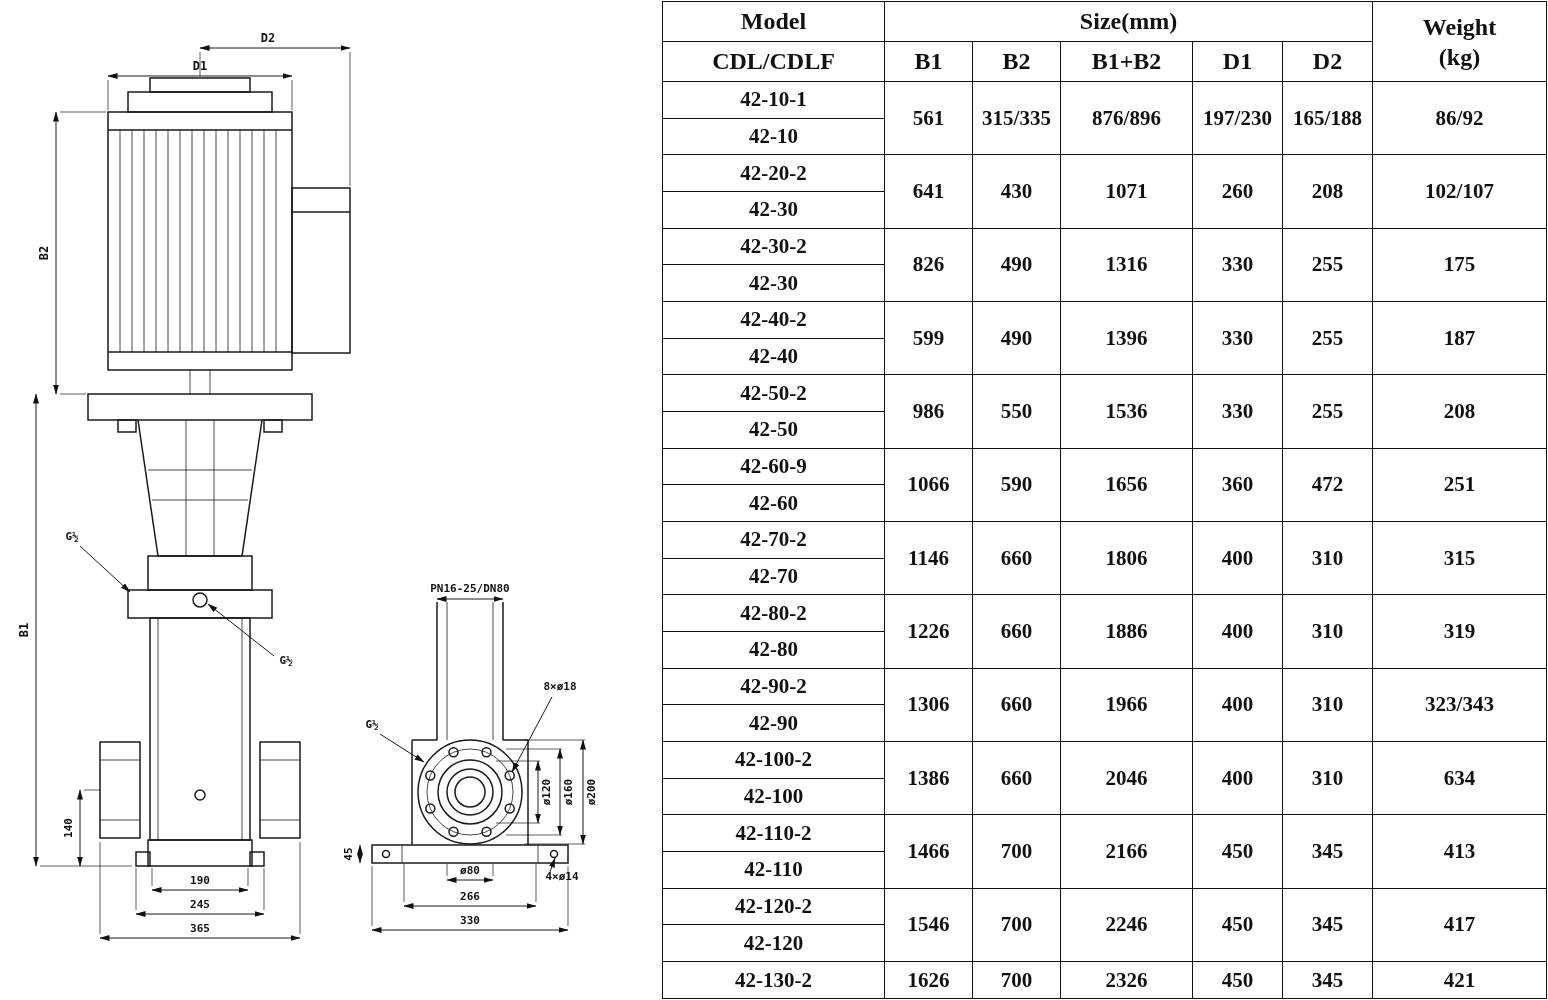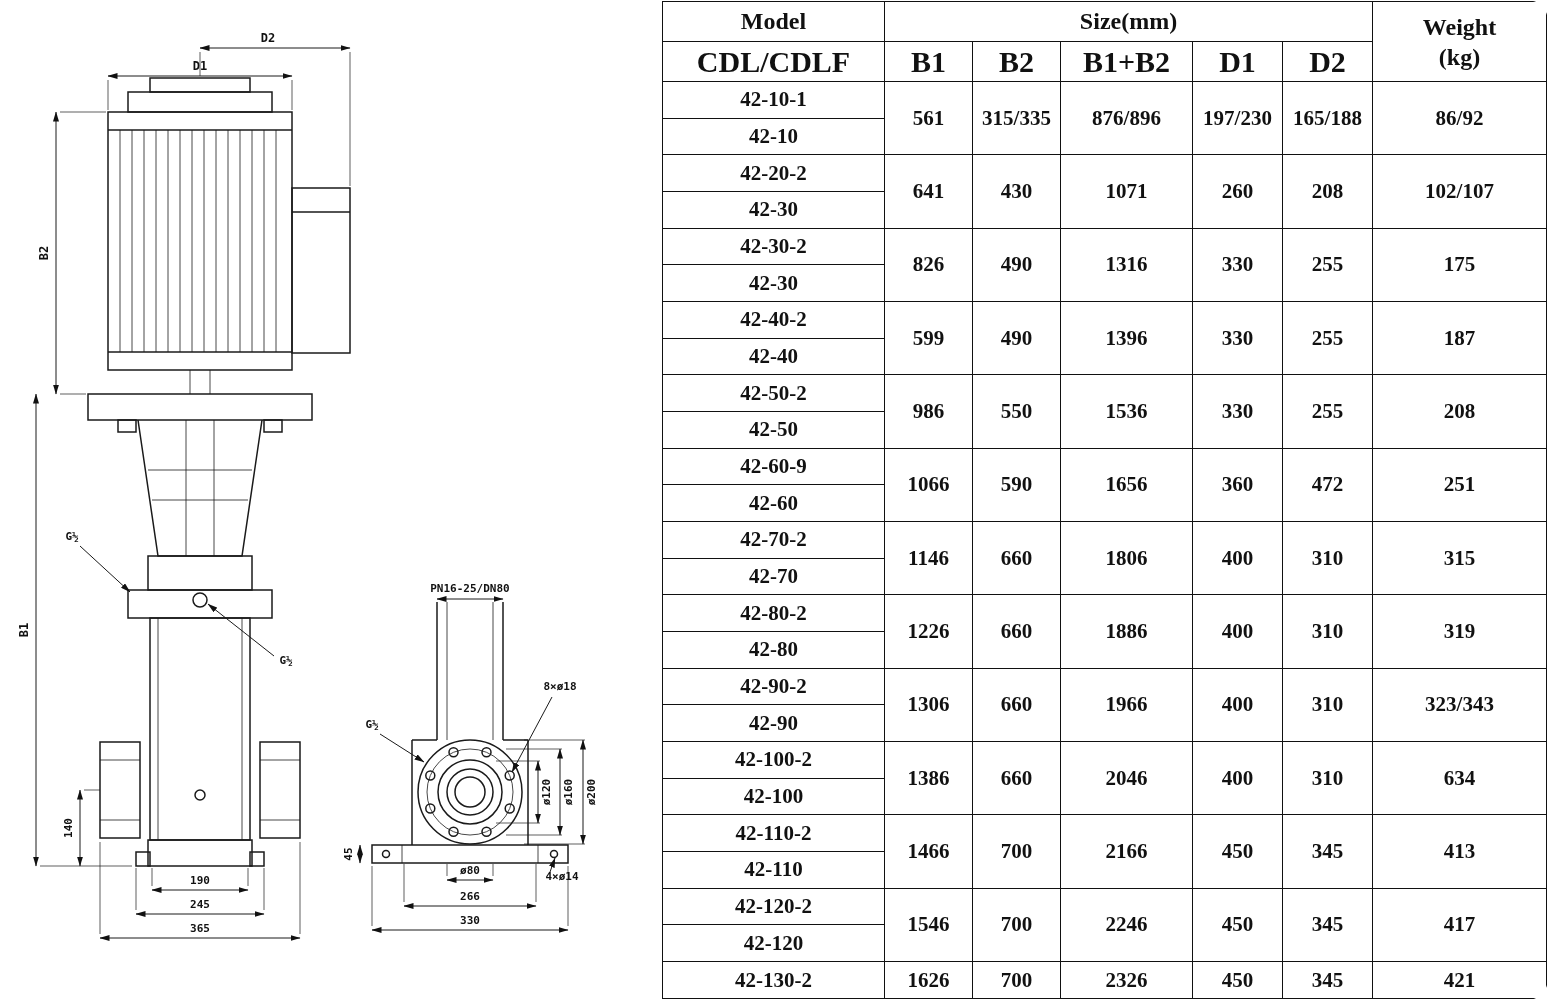--- a/index.html
+++ b/index.html
@@ -1,37 +1,37 @@
 <!DOCTYPE html>
 <html><head>
 <meta charset="utf-8">
 <style>
   * { margin:0; padding:0; box-sizing:border-box; }
   html,body { width:1548px; height:1000px; background:#ffffff; }
   body { font-family:"Liberation Serif", serif; color:#111; }
-  .page { display:flex; width:1548px; height:1000px; background:#fff; overflow:hidden;border-radius:21px; }
+  .page { display:flex; width:1548px; height:1000px; background:#fff; overflow:hidden; }
 
   
   .drawing-pane { width:660px; height:1000px; position:relative; background:#fff; }
   svg { display:block; }
   .obj  { stroke:#1a1a1a; stroke-width:1.5; fill:none; }
   .thin { stroke:#1a1a1a; stroke-width:0.8; fill:none; }
   .dim  { stroke:#1a1a1a; stroke-width:1; fill:none; }
   .ext  { stroke:#1a1a1a; stroke-width:0.7; fill:none; }
   .ldr  { stroke:#1a1a1a; stroke-width:1; fill:none; }
   .dimtext { font-family:"DejaVu Sans Mono", monospace; font-size:12px; font-weight:bold; fill:#111; }
   .dimtext-sm { font-family:"DejaVu Sans Mono", monospace; font-size:11px; font-weight:bold; fill:#111; }
 
   
   .table-pane { width:888px; height:1000px; padding:1px 2px 1px 2px; background:#fff; }
   table { border-collapse:collapse; table-layout:fixed; width:884px; height:998px; }
   th, td { border:1.7px solid #111; text-align:center; vertical-align:middle;
            font-weight:bold; color:#111; white-space:nowrap; overflow:hidden; }
   thead th { font-size:24px; height:40px; }
-  thead .sub { font-size:30px;margin-top:9px; }
+  thead .sub { font-size:24px;margin-top:9px; }
   tbody td { font-size:21px; height:36px; }
   .weight-head div { line-height:1.25; }
 </style>
 </head>
 <body>
 
 <div class="page">
 
   <div class="drawing-pane">
     <svg width="660" height="1000" viewBox="0 0 660 1000">

